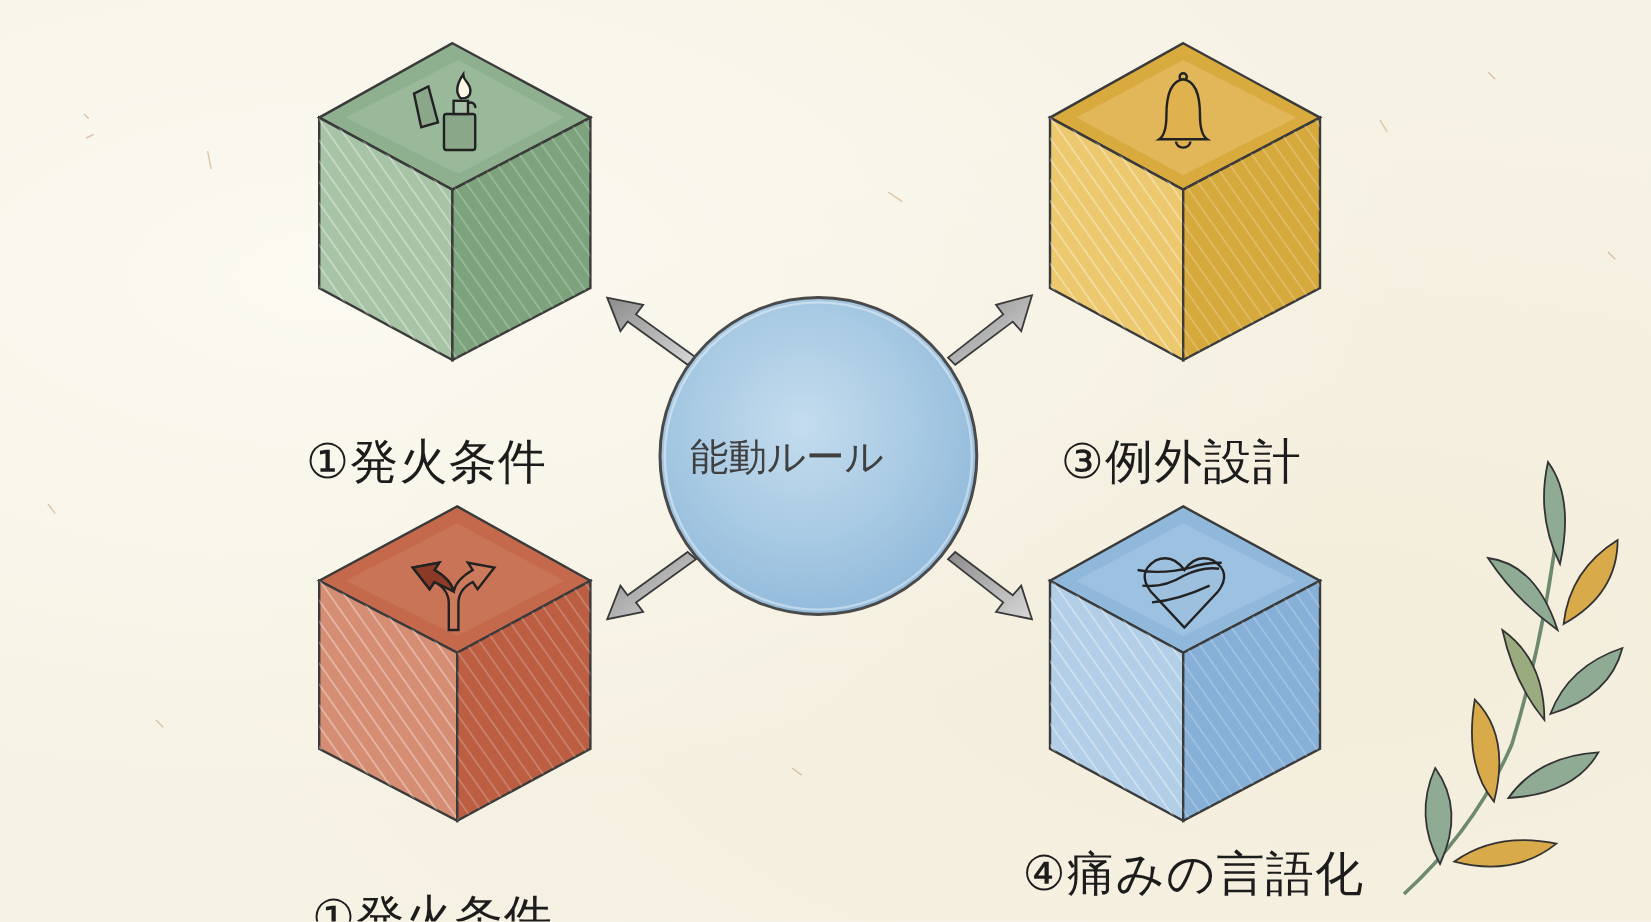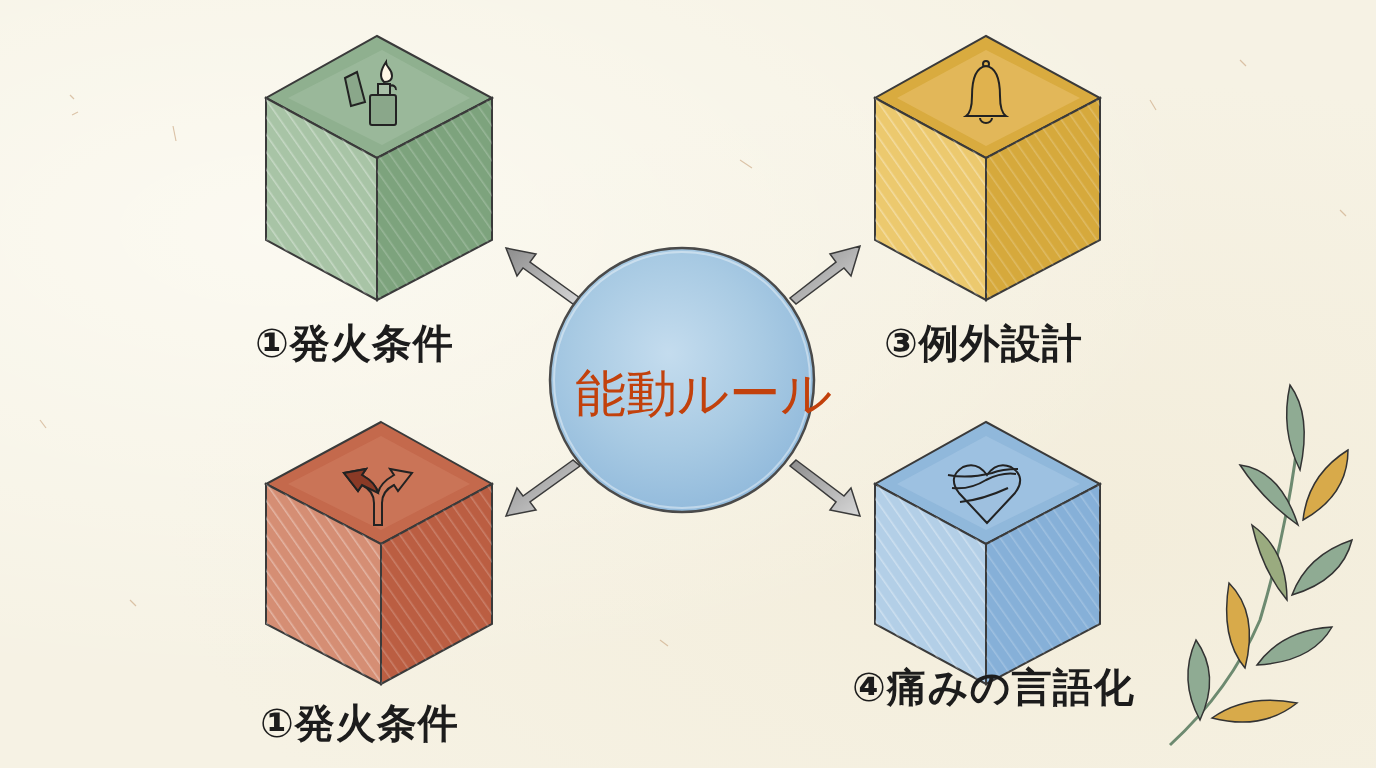--- a/index.html
+++ b/index.html
@@ -11,24 +11,24 @@
   .paper {
     position: absolute; inset: 0;
     background:
       radial-gradient(ellipse at 20% 30%, rgba(255,255,250,0.6), transparent 60%),
       radial-gradient(ellipse at 80% 70%, rgba(240,232,210,0.5), transparent 60%),
       #f6f2e4;
   }
   .layer { position: absolute; left: 0; top: 0; width: 1376px; height: 768px; }
   .label {
     position: absolute; font-size: 40px; color: #1c1c1c; letter-spacing: 1px;
-    white-space: nowrap; font-weight: bold;
+    white-space: nowrap; font-weight: normal; margin-top: 41px;
   }
   .center-label {
-    position: absolute; font-size: 51px; color: #c2410c; white-space: nowrap;
+    position: absolute; font-size: 32px; color: #404040; white-space: nowrap;
     left: 575px; top: 360px;
   }
 </style>
 </head>
 <body>
 
 <div class="paper"></div>
 
 <svg class="layer" viewBox="0 0 1376 768">
   <defs>

